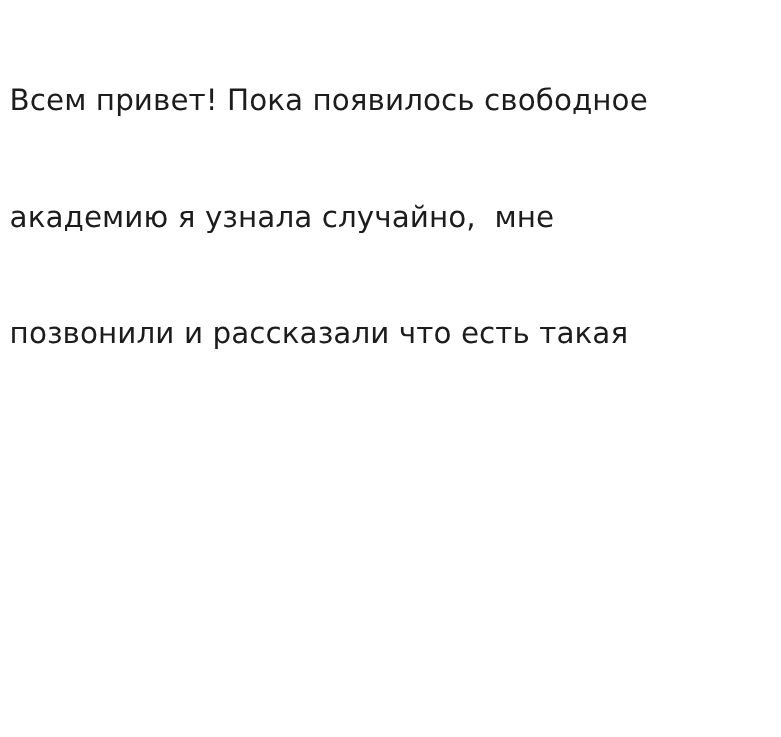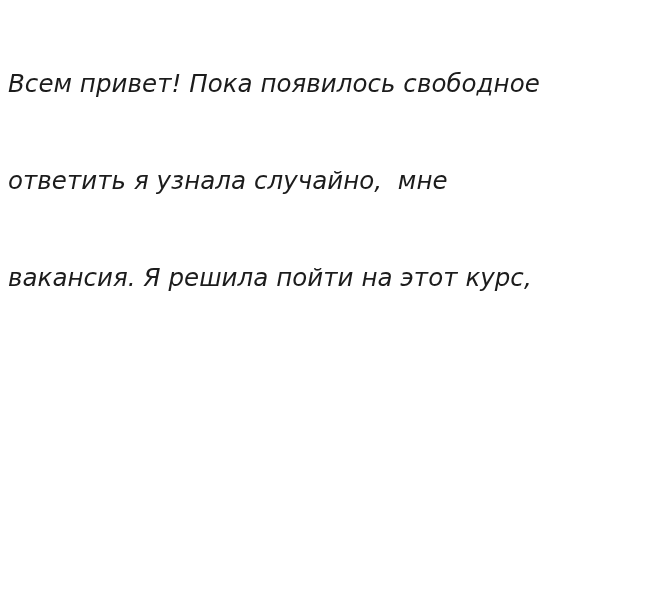--- a/index.html
+++ b/index.html
@@ -6,21 +6,20 @@
     margin: 0;
     padding: 0;
     background: #ffffff;
   }
   #page {
     position: relative;
     width: 651px;
     height: 614px;
     background: #ffffff;
     overflow: hidden;
-    font-style: italic;
   }
   .text-block {
     position: absolute;
     left: 8px;
     top: 4px;
     width: 636px;
     font-family: "DejaVu Sans", "Liberation Sans", sans-serif;
     font-size: 24.5px;
     line-height: 32.2px;
     color: #1c1c1c;
@@ -33,22 +32,22 @@
     display: block;
     white-space: pre;
   }
 </style>
 </head>
 <body>
 
 <div id="page">
   <div class="text-block">
     <span class="line">Всем привет! Пока появилось свободное</span>
-    <span class="line">ответить я узнала случайно,  мне</span>
-    <span class="line">вакансия. Я решила пойти на этот курс,</span>
+    <span class="line">академию я узнала случайно,  мне</span>
+    <span class="line">позвонили и рассказали что есть такая</span>
     
     
     
     
     
     
     
     
     
     

